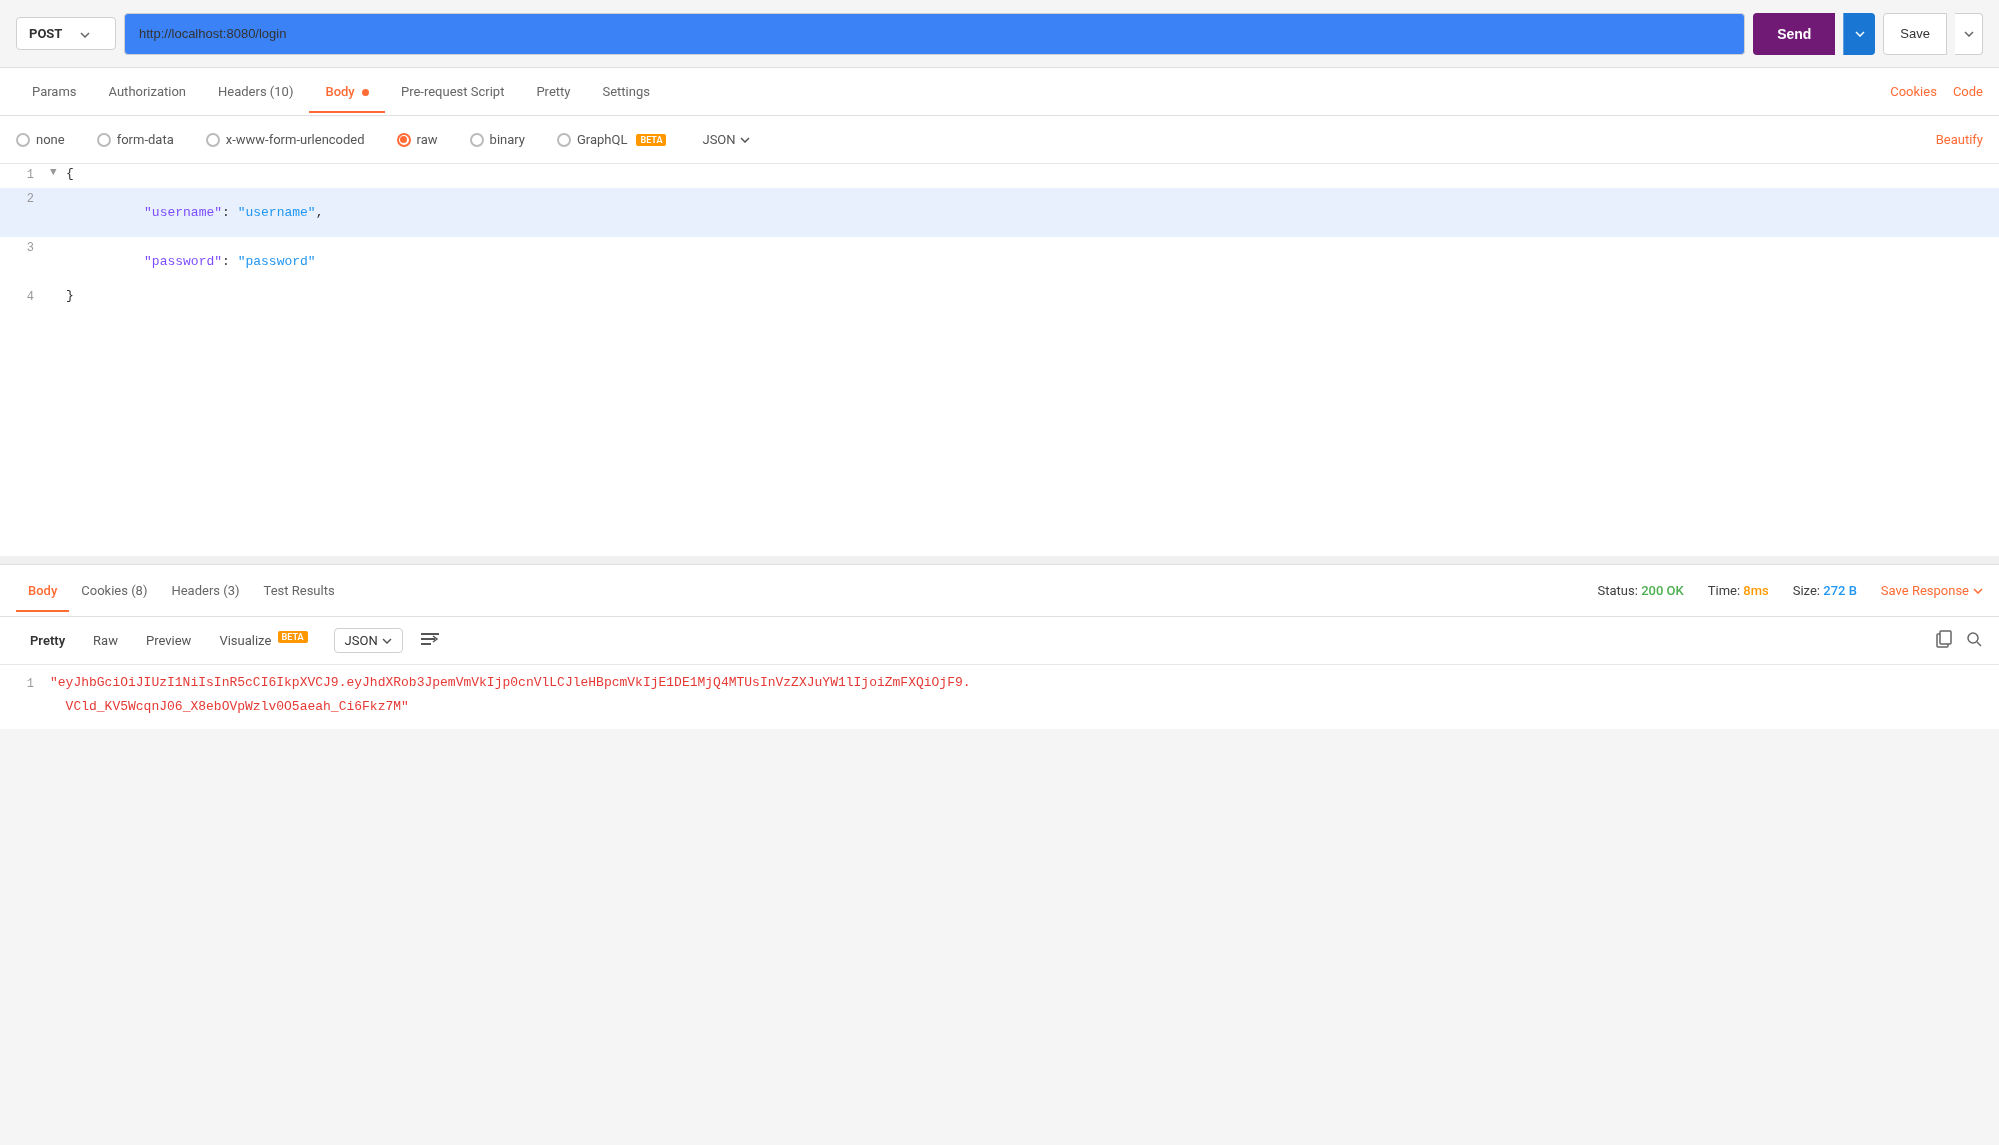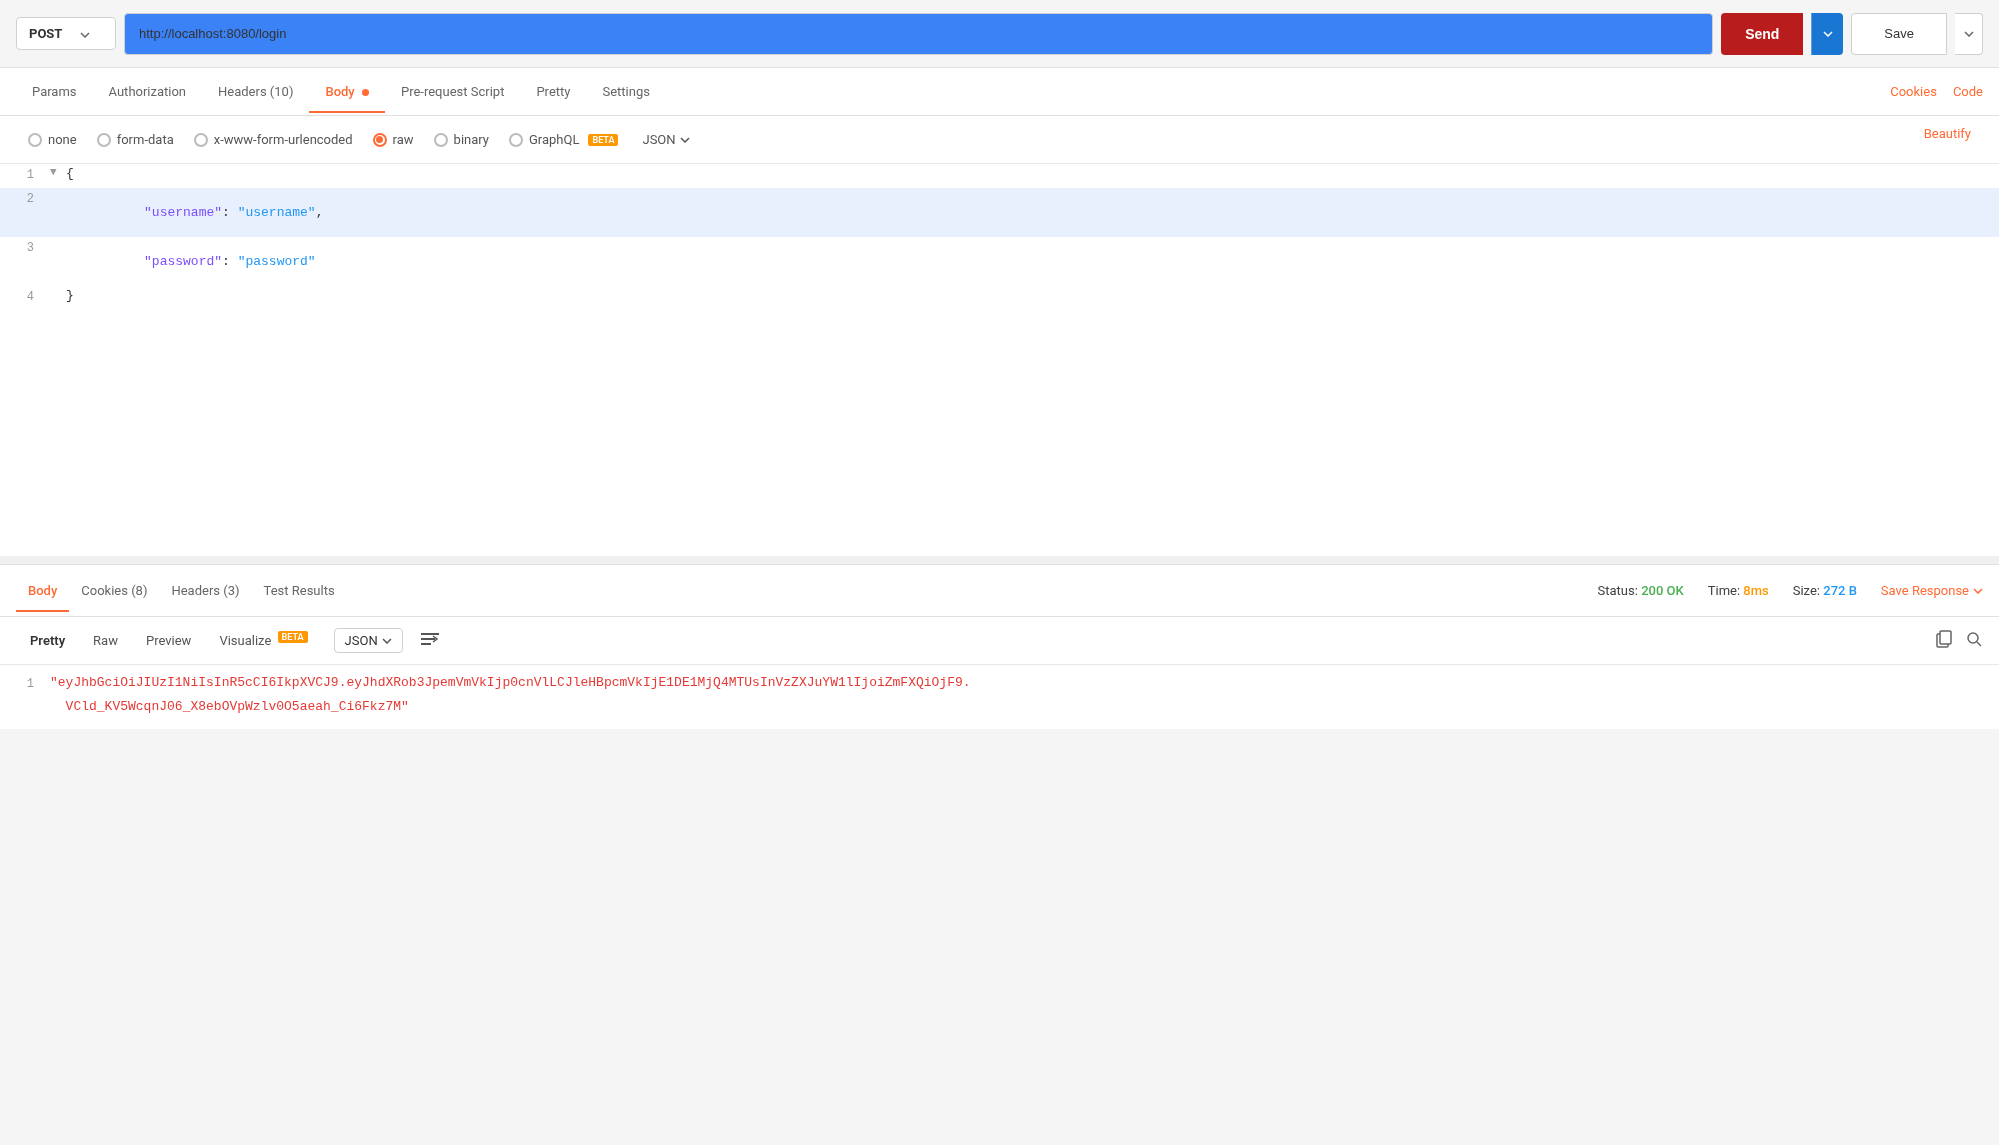--- a/index.html
+++ b/index.html
@@ -48,21 +48,21 @@
       background: #3b82f6;
       border: 1px solid #d0d0d0;
       border-radius: 4px;
       padding: 8px 14px;
       font-size: 13px;
       color: #333;
       height: 42px;
     }
 
     .send-btn {
-      background: #b91c1c;
+      background: #701a75;
       color: #fff;
       border: none;
       border-radius: 4px 0 0 4px;
       padding: 0 24px;
       font-size: 14px;
       font-weight: 600;
       cursor: pointer;
       height: 42px;
     }
 
@@ -77,21 +77,21 @@
       width: 32px;
       display: flex;
       align-items: center;
       justify-content: center;
     }
 
     .save-btn {
       background: #fff;
       border: 1px solid #d0d0d0;
       border-radius: 4px 0 0 4px;
-      padding: 0 32px;
+      padding: 0 16px;
       font-size: 13px;
       cursor: pointer;
       height: 42px;
       color: #333;
     }
 
     .save-dropdown {
       background: #fff;
       border: 1px solid #d0d0d0;
       border-left: none;
@@ -156,24 +156,25 @@
 
     .tab-right-item {
       color: #ff6b35;
       cursor: pointer;
       font-size: 13px;
     }
 
     
     .body-options {
       display: flex;
-      padding: 10px 28px;
+      align-items: center;
+      padding: 10px 16px;
       background: #fff;
       border-bottom: 1px solid #e8e8e8;
-      gap: 20px;
+      gap: 32px;
       height: 48px;
     }
 
     .radio-option {
       display: flex;
       align-items: center;
       gap: 6px;
       cursor: pointer;
       color: #555;
       font-size: 13px;

